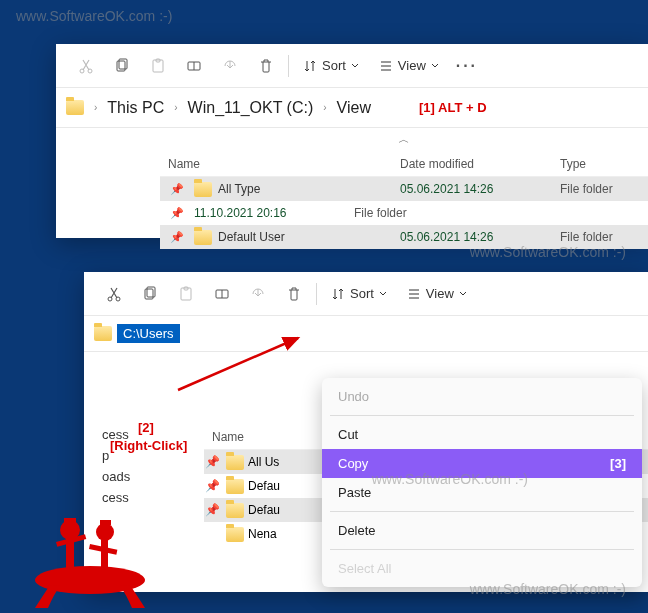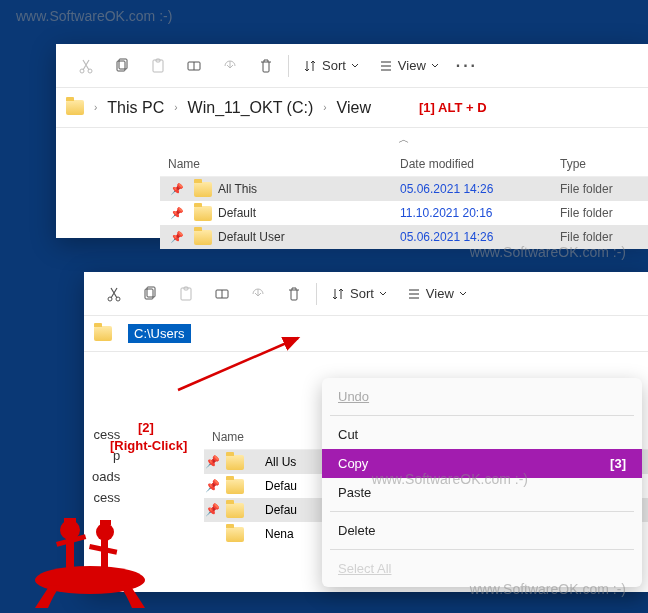--- a/index.html
+++ b/index.html
@@ -20,39 +20,39 @@
     .ann { color: #d80000; font-weight: 600; font-size: 13px; }
     .columns { display: flex; height: 26px; align-items: center; border-bottom: 1px solid #eee; font-size: 12px; color: #555; }
     .col-name { width: 240px; padding-left: 8px; }
     .col-date { width: 160px; }
     .col-type { flex: 1; }
     .filelist { }
     .filerow { display: flex; align-items: center; height: 24px; font-size: 12px; color: #333; }
     .filerow.hov { background: #e6e6e6; }
     .pin { width: 34px; display:flex; justify-content:center; color:#888; font-size:11px; }
     .fname { width: 206px; display:flex; align-items:center; gap:6px; }
-    .fdate { width: 160px; color:#1d4ed8; }
+    .fdate { width: 160px; color:#14532d; }
     .ftype { flex:1; color:#555; }
     .uparrow { text-align:center; font-size:11px; color:#666; padding:4px 0; }
-    .addr-edit { display:flex; align-items:center; height: 36px; padding: 0 10px; gap:16px; border-bottom:1px solid #e8e8e8; }
+    .addr-edit { display:flex; align-items:center; height: 36px; padding: 0 10px; gap:5px; border-bottom:1px solid #e8e8e8; }
     .addr-input { background:#0060c0; color:#fff; font-size:13px; padding:2px 6px; }
     .side-frag { position:absolute; left:0; top:152px; font-size:13px; color:#333; }
-    .side-frag div { padding: 3px 6px 3px 8px; text-align:right; }
+    .side-frag div { padding: 3px 6px 3px 18px; }
     .ctx { position:absolute; left:238px; top:106px; width:320px; background:#fafafa; box-shadow:0 6px 20px rgba(0,0,0,0.25); border-radius:6px; padding:4px 0; font-size:13px; }
     .ctx-item { padding: 7px 16px; color:#222; }
-    .ctx-item.sel { background:#a21caf; color:#fff; }
-    .ctx-item.dis { color:#aaa;text-decoration:underline; }
+    .ctx-item.sel { background:#8b5cf6; color:#fff; }
+    .ctx-item.dis { color:#aaa; }
     .ctx-sep { height:1px; background:#dcdcdc; margin:4px 8px; }
     .red-arrow { position:absolute; z-index:50; }
     .file-area2 { position:absolute; left:120px; top:152px; right:0; }
     .col2 { display:flex; height:26px; align-items:center; font-size:12px; color:#555; border-bottom:1px solid #eee; }
     .col2-name { width: 120px; padding-left:8px; }
     .col2-date { flex:1; text-align:right; padding-right:14px; }
     .row2 { display:flex; align-items:center; height:24px; font-size:12px; }
-    .row2 .fname2 { width:120px; display:flex; align-items:center; gap:21px; padding-left:4px; }
+    .row2 .fname2 { width:120px; display:flex; align-items:center; gap:4px; padding-left:4px; }
     .row2 .fdate2 { flex:1; text-align:right; padding-right:14px; color:#555; }
     svg { display: block; }
     .disabled { color: #bbb; }
     .mascot { position:absolute; left:20px; top:490px; z-index:300; }
     .ann-rc { position:absolute; color:#d80000; font-weight:600; font-size:13px; z-index:60; }
   </style>
 </head>
 <body>
 
 <div class="watermark" style="left:16px; top:8px;">www.SoftwareOK.com :-)</div>
@@ -135,31 +135,27 @@
       <div class="columns">
         <div class="col-name">Name</div>
         <div class="col-date">Date modified</div>
         <div class="col-type">Type</div>
       </div>
       <div class="filelist">
         <div class="filerow hov">
           <div class="pin">📌</div>
           <div class="fname">
               <span class="folder-ico"></span>
-              <span>All This</span>
+              <span>All Type</span>
             </div>
           <div class="fdate">05.06.2021 14:26</div>
           <div class="ftype">File folder</div>
         </div>
         <div class="filerow">
           <div class="pin">📌</div>
-          <div class="fname">
-              <span class="folder-ico"></span>
-              <span>Default</span>
-            </div>
           <div class="fdate">11.10.2021 20:16</div>
           <div class="ftype">File folder</div>
         </div>
         <div class="filerow hov">
           <div class="pin">📌</div>
           <div class="fname">
               <span class="folder-ico"></span>
               <span>Default User</span>
             </div>
           <div class="fdate">05.06.2021 14:26</div>

